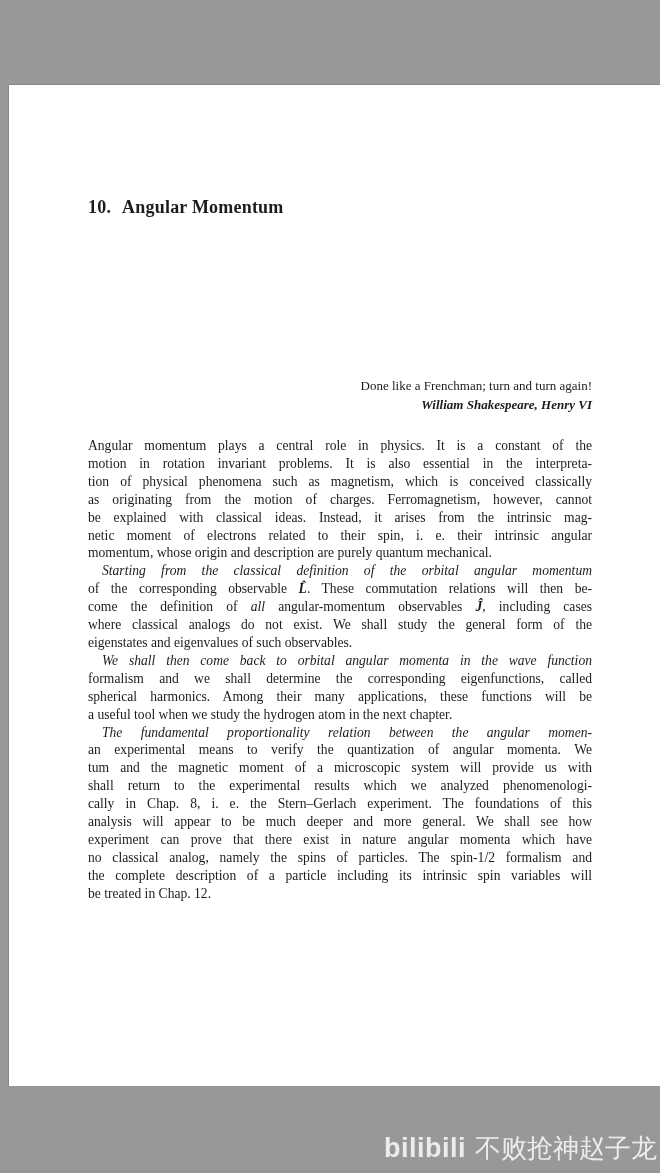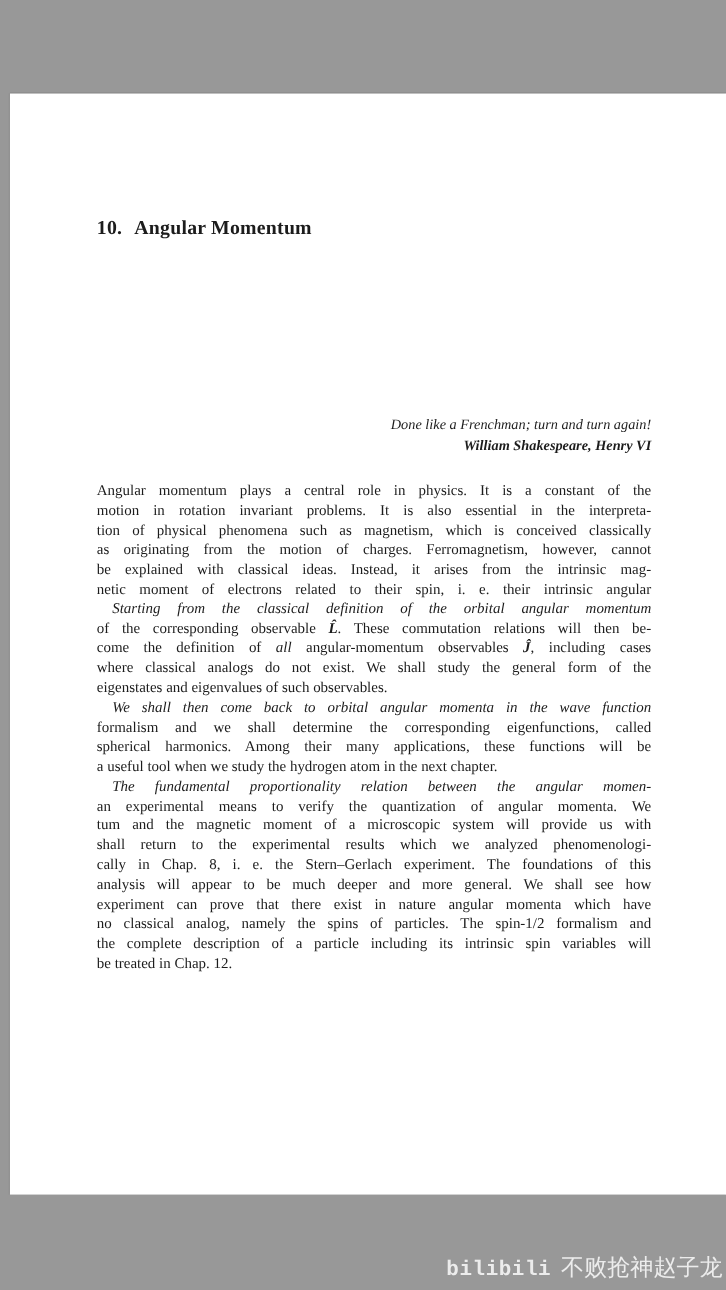--- a/index.html
+++ b/index.html
@@ -27,21 +27,21 @@
     margin: 0;
     letter-spacing: 0.2px;
   }
   .chapter-num { margin-right: 11px; }
   .epigraph {
     margin-top: 158px;
     text-align: right;
     font-size: 13px;
     line-height: 19px;
   }
-  .epigraph .quote { font-style: italic; }
+  .epigraph .quote { }
   .epigraph .attribution { font-style: italic; font-weight: bold; }
   .body-text {
     margin-top: 23px;
     font-size: 13.6px;
     line-height: 17.9px;
   }
   .para { margin: 0; }
   .line { text-align: justify; text-align-last: justify; }
   .line.last { text-align-last: left; }
   .line.indent { text-indent: 14px; font-style: italic; }
@@ -49,28 +49,28 @@
   .seg-bi { font-style: italic; font-weight: bold; }
   .watermark {
     position: absolute;
     right: 3px; bottom: 7px;
     display: flex;
     align-items: baseline;
     gap: 9px;
     color: #ececec;
   }
   .bili-logo {
-    font-family: Liberation Mono, monospace;
+    font-family: Liberation Sans, sans-serif;
     font-weight: bold;
-    font-size: 19px;
+    font-size: 27px;
     letter-spacing: 0.5px;
   }
   .bili-text {
     font-family: "DejaVu Sans", sans-serif;
-    font-size: 21px;
+    font-size: 26px;
   }
 </style>
 </head>
 <body>
 
 <div class="page">
   <div class="content">
 
     <h1 class="chapter-title">
       <span class="chapter-num">10.</span><span>Angular Momentum</span>
@@ -82,20 +82,21 @@
     </div>
 
     <div class="body-text">
         <div class="para">
           <div class="line"><span>Angular momentum plays a central role in physics. It is a constant of the</span></div>
           <div class="line"><span>motion in rotation invariant problems. It is also essential in the interpreta-</span></div>
           <div class="line"><span>tion of physical phenomena such as magnetism, which is conceived classically</span></div>
           <div class="line"><span>as originating from the motion of charges. Ferromagnetism, however, cannot</span></div>
           <div class="line"><span>be explained with classical ideas. Instead, it arises from the intrinsic mag-</span></div>
           <div class="line"><span>netic moment of electrons related to their spin, i. e. their intrinsic angular</span></div>
+          <div class="line last"><span>momentum, whose origin and description are purely quantum mechanical.</span></div>
         </div>
         <div class="para">
           <div class="line indent"><span>Starting from the classical definition of the orbital angular momentum</span></div>
           <div class="line"><span>of the corresponding observable </span><span class="seg-bi">L̂</span><span>. These commutation relations will then be-</span></div>
           <div class="line"><span>come the definition of </span><span class="seg-i">all</span><span> angular-momentum observables </span><span class="seg-bi">Ĵ</span><span>, including cases</span></div>
           <div class="line"><span>where classical analogs do not exist. We shall study the general form of the</span></div>
           <div class="line last"><span>eigenstates and eigenvalues of such observables.</span></div>
         </div>
         <div class="para">
           <div class="line indent"><span>We shall then come back to orbital angular momenta in the wave function</span></div>

